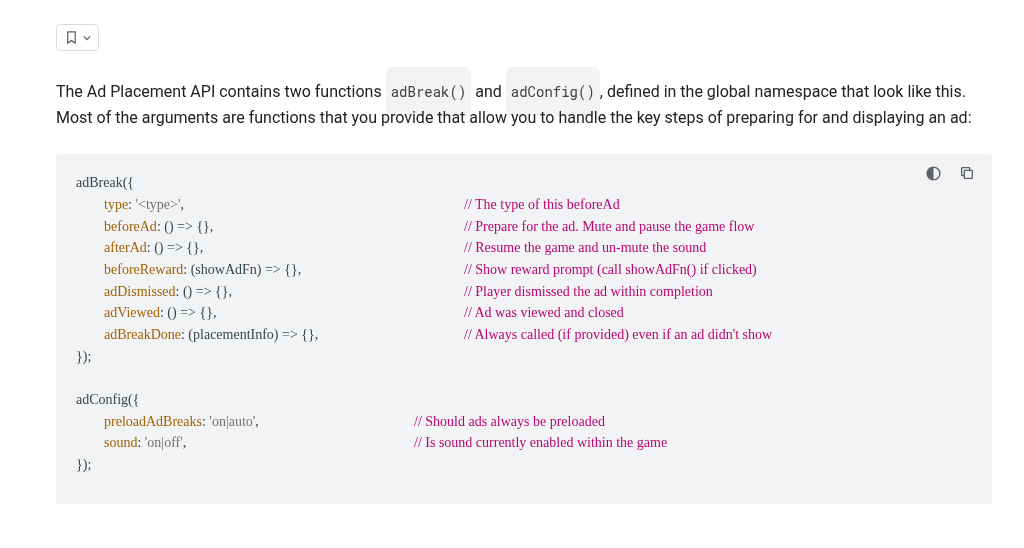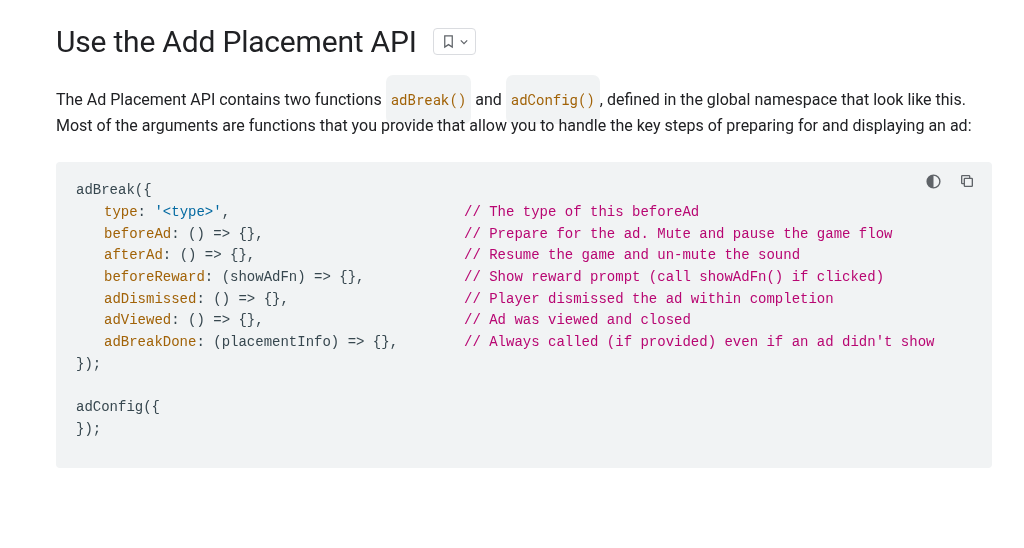--- a/index.html
+++ b/index.html
@@ -41,27 +41,27 @@
       color: #202124;
       margin-bottom: 24px;
       max-width: 940px;
     }
     .intro code {
       font-family: 'Roboto Mono', Menlo, Consolas, monospace;
       background: #f1f3f4;
       padding: 15px 5px;
       border-radius: 7px;
       font-size: 14px;
-      color: #a16207;
+      color: #404040;
     }
     .code-block {
       background: #f1f3f4;
       border-radius: 4px;
       padding: 18px 20px 28px 20px;
-      font-family: Liberation Mono, monospace;
+      font-family: Liberation Serif, serif;
       font-size: 14px;
       line-height: 1.55;
       position: relative;
       color: #37474f;
     }
     .code-tools {
       position: absolute;
       top: 8px;
       right: 14px;
       display: flex;
@@ -73,33 +73,32 @@
       display: inline-flex;
       align-items: center;
       justify-content: center;
       width: 22px;
       height: 22px;
     }
     .code-line { white-space: pre; }
     .tok-fn { color: #37474f; }
     .tok-punc { color: #37474f; }
     .tok-key { color: #a16207; }
-    .tok-str { color: #0369a1; }
+    .tok-str { color: #737373; }
     .tok-op { color: #37474f; }
     .tok-cmt { color: #b80672; }
     .col { display: inline-block; }
     .col-code { width: 360px; vertical-align: top; }
     .col-code2 { width: 310px; vertical-align: top; }
     .indent1 { padding-left: 28px; }
   </style>
 </head>
 <body>
 
 <div class="title-row">
-  <h1>Use the Add Placement API</h1>
   <div class="bookmark-box">
     <svg width="15" height="15" viewBox="0 0 24 24" fill="none" stroke="#5f6368" stroke-width="2">
         <path d="M6 3h12v18l-6-4-6 4z"></path>
       </svg>
     <svg width="8" height="8" viewBox="0 0 10 10">
         <path d="M1 3 L5 7 L9 3" fill="none" stroke="#5f6368" stroke-width="1.5"></path>
       </svg>
   </div>
 </div>
 
@@ -129,15 +128,17 @@
       <div class="code-line indent1"><span class="col col-code"><span class="tok-key">afterAd</span><span class="tok-punc">: </span><span class="tok-op">() =&gt; {}</span><span class="tok-punc">,</span></span><span class="tok-cmt">// Resume the game and un-mute the sound</span></div>
       <div class="code-line indent1"><span class="col col-code"><span class="tok-key">beforeReward</span><span class="tok-punc">: </span><span class="tok-op">(showAdFn) =&gt; {}</span><span class="tok-punc">,</span></span><span class="tok-cmt">// Show reward prompt (call showAdFn() if clicked)</span></div>
       <div class="code-line indent1"><span class="col col-code"><span class="tok-key">adDismissed</span><span class="tok-punc">: </span><span class="tok-op">() =&gt; {}</span><span class="tok-punc">,</span></span><span class="tok-cmt">// Player dismissed the ad within completion</span></div>
       <div class="code-line indent1"><span class="col col-code"><span class="tok-key">adViewed</span><span class="tok-punc">: </span><span class="tok-op">() =&gt; {}</span><span class="tok-punc">,</span></span><span class="tok-cmt">// Ad was viewed and closed</span></div>
       <div class="code-line indent1"><span class="col col-code"><span class="tok-key">adBreakDone</span><span class="tok-punc">: </span><span class="tok-op">(placementInfo) =&gt; {}</span><span class="tok-punc">,</span></span><span class="tok-cmt">// Always called (if provided) even if an ad didn't show</span></div>
     </div>
   <div class="code-line"><span class="tok-punc">});</span></div>
   <div class="code-line">&nbsp;</div>
   <div class="code-line"><span class="tok-fn">adConfig({</span></div>
   <div id="rows2">
+      <div class="code-line indent1"><span class="col col-code2"><span class="tok-key">preloadAdBreaks</span><span class="tok-punc">: </span><span class="tok-str">'on|auto'</span><span class="tok-punc">,</span></span><span class="tok-cmt">// Should ads always be preloaded</span></div>
+      <div class="code-line indent1"><span class="col col-code2"><span class="tok-key">sound</span><span class="tok-punc">: </span><span class="tok-str">'on|off'</span><span class="tok-punc">,</span></span><span class="tok-cmt">// Is sound currently enabled within the game</span></div>
     </div>
   <div class="code-line"><span class="tok-punc">});</span></div>
 </div>
 
 </body></html>

